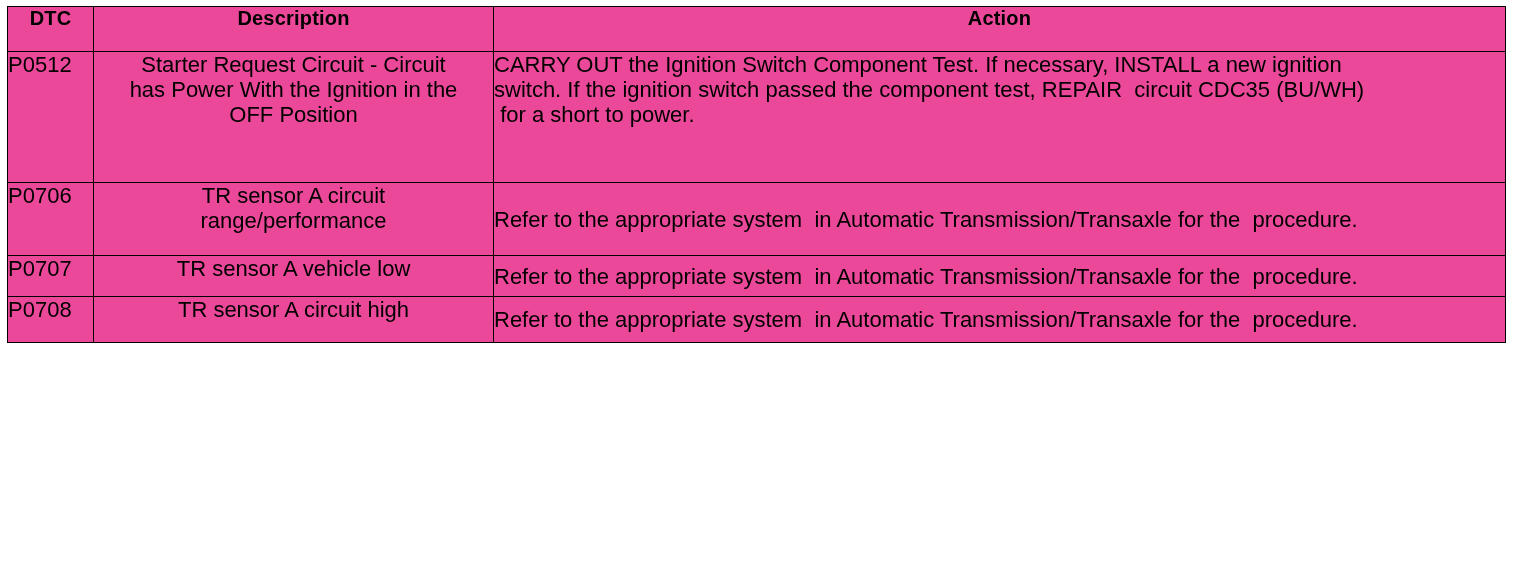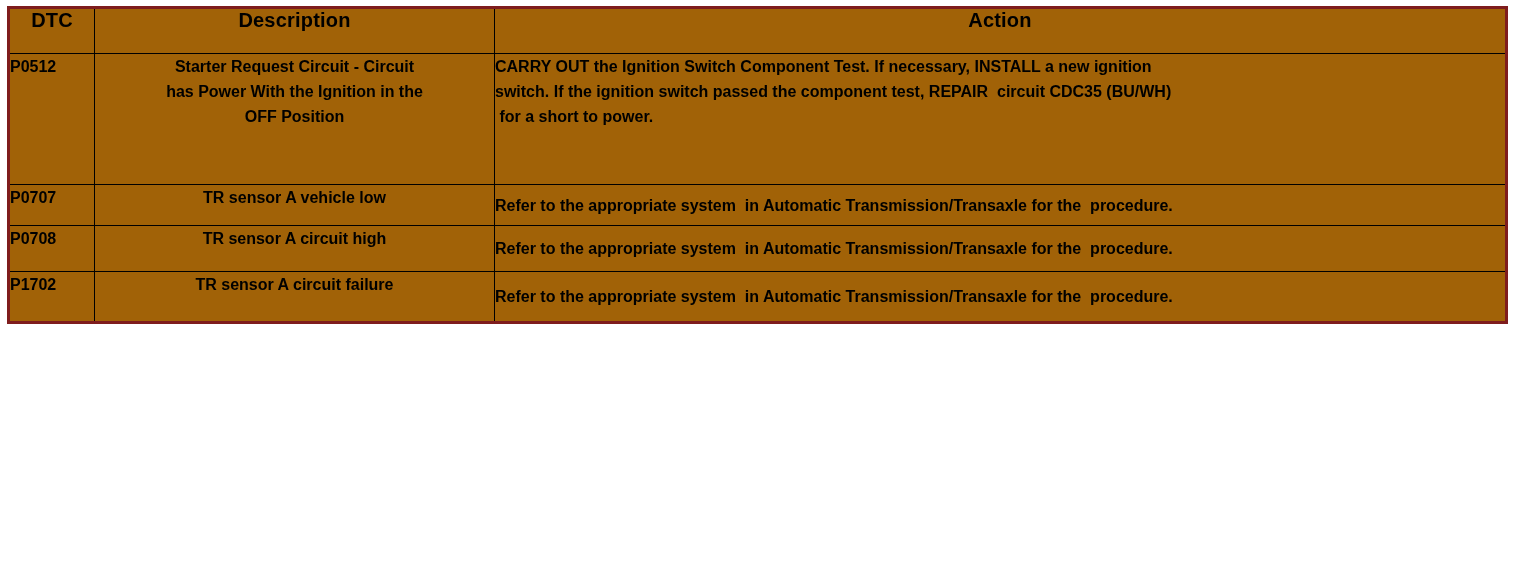--- a/index.html
+++ b/index.html
@@ -22,22 +22,22 @@
     background: #ffffff;
   }
 
   table.dtc-table {
     position: absolute;
     left: 7px;
     top: 6px;
     width: 1498px;
     border-collapse: collapse;
     table-layout: fixed;
-    background: #a16207;
-    border: 3px solid #7f1d1d;
+    background: #ec4899;
+    border: 1px solid #7f1d1d;
   }
 
   table.dtc-table col.col-dtc   { width: 86px; }
   table.dtc-table col.col-desc  { width: 400px; }
   table.dtc-table col.col-act   { width: 1012px; }
 
   table.dtc-table th,
   table.dtc-table td {
     border: 1.5px solid #000000;
     vertical-align: top;
@@ -53,23 +53,22 @@
     vertical-align: middle;
     letter-spacing: 0.2px;
     white-space: nowrap;
   }
   th.head-action {
     padding-right: 78px;
   }
 
   
   td {
-    font-size: 16px;
+    font-size: 22px;
     line-height: 25px;
-    font-weight: bold;
   }
   td.cell-dtc {
     text-align: left;
     padding: 9px 0 0 10px;
     white-space: nowrap;
   }
   td.cell-desc {
     padding: 9px 8px 6px 11px;
     text-align: center;
   }
@@ -127,20 +126,32 @@
 has Power With the Ignition in the
 OFF Position</span>
         </td>
         <td class="cell-act">
           <span class="txt">CARRY OUT the Ignition Switch Component Test. If necessary, INSTALL a new ignition
 switch. If the ignition switch passed the component test, REPAIR  circuit CDC35 (BU/WH)
  for a short to power.</span>
         </td>
       </tr>
 
+      <tr class="r-p0706">
+        <td class="cell-dtc">
+          <span class="txt">P0706</span>
+        </td>
+        <td class="cell-desc">
+          <span class="txt">TR sensor A circuit
+range/performance</span>
+        </td>
+        <td class="cell-act mid">
+          <span class="txt">Refer to the appropriate system  in Automatic Transmission/Transaxle for the  procedure.</span>
+        </td>
+      </tr>
 
       <tr class="r-p0707">
         <td class="cell-dtc">
           <span class="txt">P0707</span>
         </td>
         <td class="cell-desc">
           <span class="txt">TR sensor A vehicle low</span>
         </td>
         <td class="cell-act mid">
           <span class="txt">Refer to the appropriate system  in Automatic Transmission/Transaxle for the  procedure.</span>
@@ -153,29 +164,18 @@
         </td>
         <td class="cell-desc">
           <span class="txt">TR sensor A circuit high</span>
         </td>
         <td class="cell-act mid">
           <span class="txt">Refer to the appropriate system  in Automatic Transmission/Transaxle for the  procedure.</span>
         </td>
       </tr>
 
 
-      <tr class="r-p1702">
-        <td class="cell-dtc">
-          <span class="txt">P1702</span>
-        </td>
-        <td class="cell-desc">
-          <span class="txt">TR sensor A circuit failure</span>
-        </td>
-        <td class="cell-act mid">
-          <span class="txt">Refer to the appropriate system  in Automatic Transmission/Transaxle for the  procedure.</span>
-        </td>
-      </tr>
 
 
     </tbody>
   </table>
 
 </div>
 
 </body></html>

